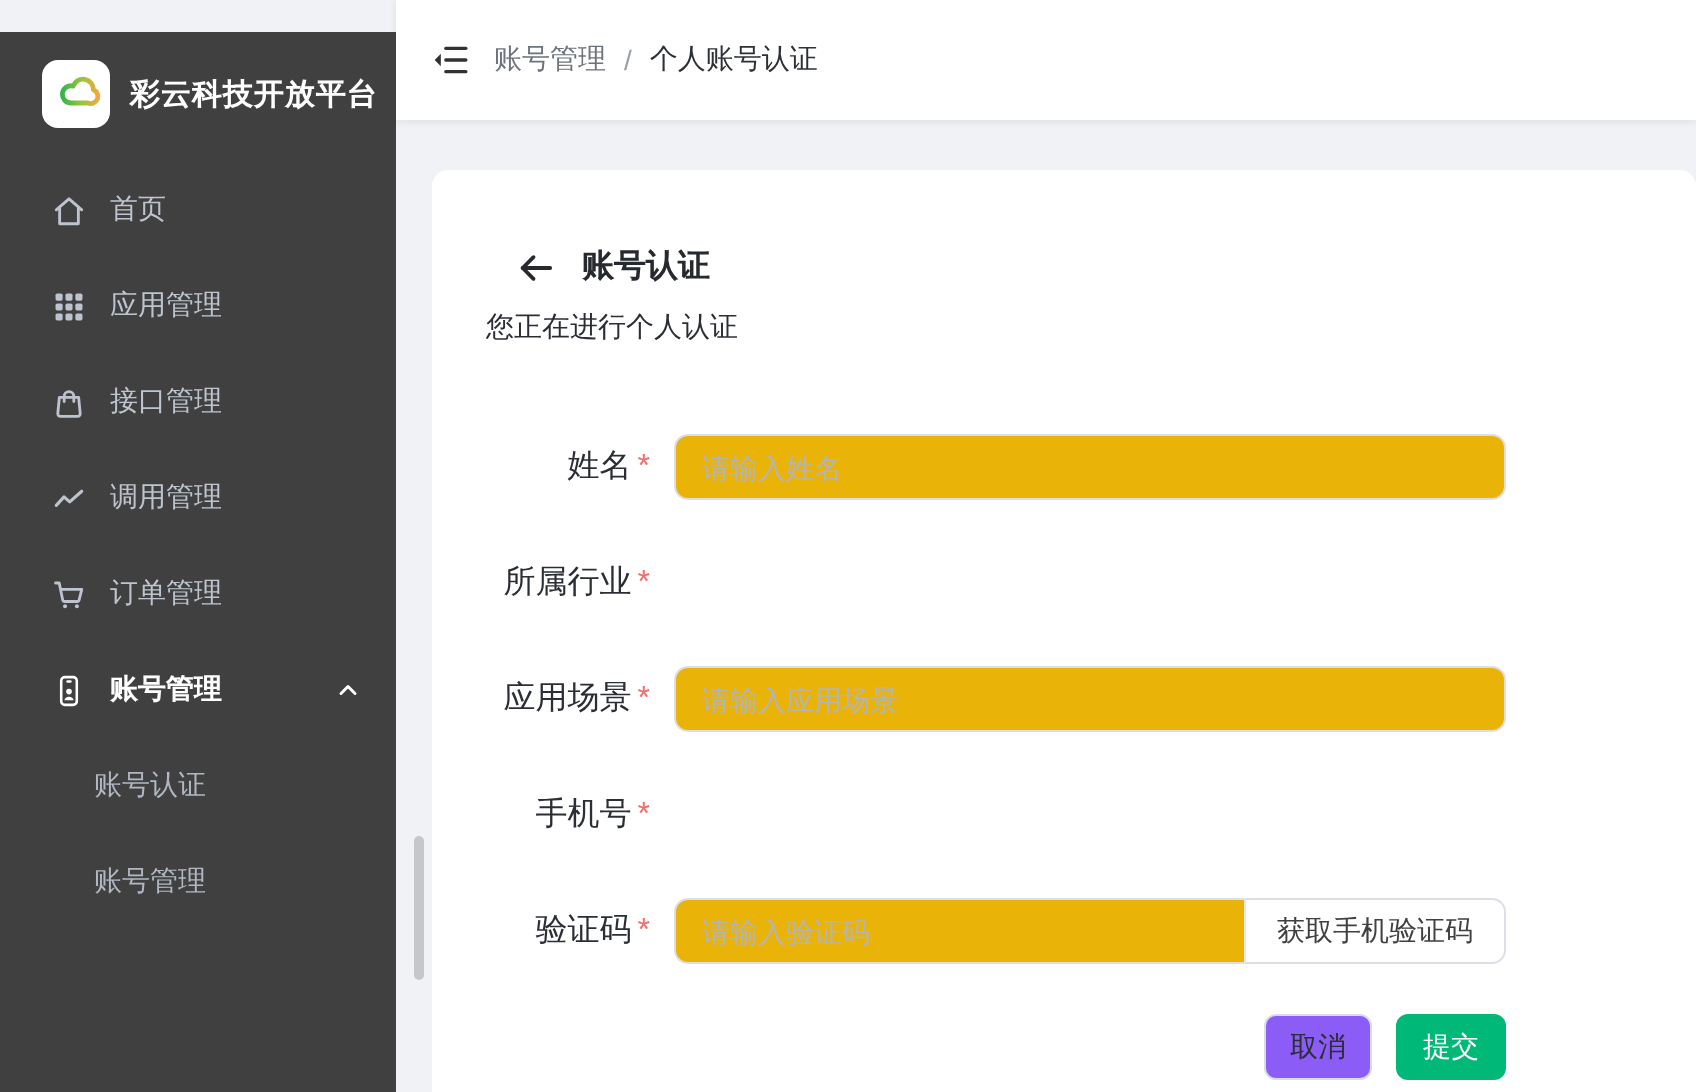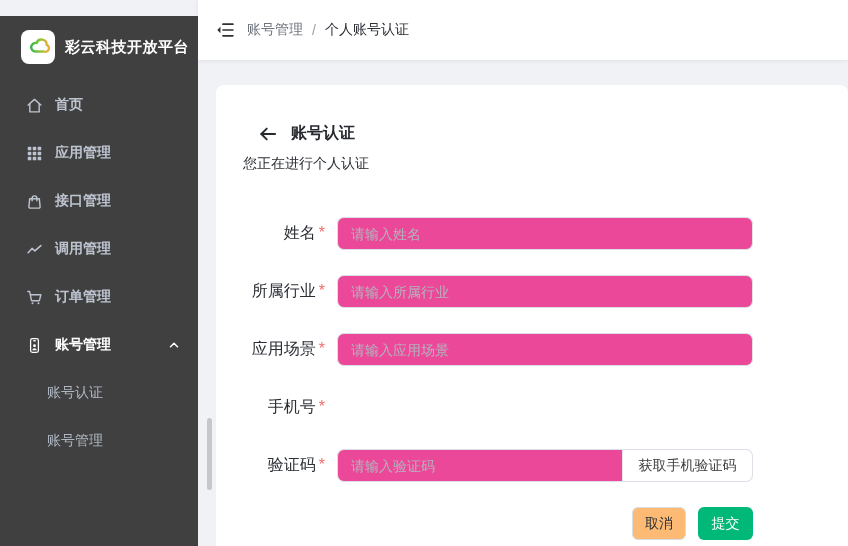--- a/index.html
+++ b/index.html
@@ -18,21 +18,21 @@
   }
   .logo-row { display:flex; align-items:center; padding:14px 0 0 21px; gap:10px; }
   .logo-box {
     width:34px; height:34px; background:#ffffff; border-radius:8px;
     display:flex; align-items:center; justify-content:center; flex:none;
   }
   .logo-title { color:#ffffff; font-weight:bold; font-size:15px; letter-spacing:0.5px; }
   .menu { position:absolute; top:65px; left:0; width:100%; }
   .menu-item {
     height:48px; display:flex; align-items:center;
-    padding:0 18px 0 26px; font-size:14px; color:#bdc4cf; cursor:pointer;font-weight:bold;
+    padding:0 18px 0 26px; font-size:14px; color:#bdc4cf; cursor:pointer;
   }
   .menu-item .mi-icon { width:17px; height:17px; margin-right:12px; display:inline-flex; flex:none; }
   .menu-item.active-parent { color:#ffffff; font-weight:bold; }
   .mi-chevron { margin-left:auto; width:12px; height:12px; display:inline-flex; }
   .submenu-item {
     height:48px; display:flex; align-items:center;
     padding-left:47px; font-size:14px; color:#b0b7c2; cursor:pointer;
   }
 
   
@@ -65,36 +65,36 @@
   
   .form { margin-top:44px; }
   .form-row { display:flex; align-items:center; margin:0 0 25px 27px; height:33px; }
   .form-label {
     width:82px; text-align:right; font-size:16px; color:#2b2f35;
     margin-right:12px; white-space:nowrap; flex:none;
   }
   .req { color:#f56c6c; margin-left:3px; }
   .input {
     width:416px; height:33px; border:1px solid #dcdfe6; border-radius:7px;
-    padding:0 13px; font-size:14px; color:#303133; background:#ec4899; outline:none;
+    padding:0 13px; font-size:14px; color:#303133; background:#eab308; outline:none;
   }
   .input::placeholder { color:#b1b5bd; }
   .code-group { display:flex; width:488px; }
   .code-input { width:285px; border-radius:7px 0 0 7px; border-right:none; }
   .code-append {
     width:131px; height:33px; border:1px solid #dcdfe6; border-left:1px solid #e3e6ea;
     border-radius:0 7px 7px 0; display:flex; align-items:center; justify-content:center;
     font-size:14px; color:#404040; background:#fff; cursor:pointer;
   }
   .actions { display:flex; justify-content:flex-end; gap:12px; width:510px; margin-left:27px; }
   .btn {
     height:33px; border-radius:6px; font-size:14px; cursor:pointer;
     display:flex; align-items:center; justify-content:center; font-family:inherit;
   }
-  .btn-cancel { width:54px; background:#fdba74; border:1px solid #d8dce3; color:#2b2f35; }
+  .btn-cancel { width:54px; background:#8b5cf6; border:1px solid #d8dce3; color:#2b2f35; }
   .btn-submit { width:55px; background:#00b878; border:none; color:#fff; }
 
   svg { display:block; }
 </style>
 </head>
 <body>
 
 <aside class="sidebar">
   <div class="logo-row">
     <div class="logo-box">
@@ -233,21 +233,20 @@
       <label class="form-label">
         <span>姓名</span><span class="req">*</span>
       </label>
       <input class="input" type="text" placeholder="请输入姓名" style="">
     </div>
 
     <div class="form-row">
       <label class="form-label">
         <span>所属行业</span><span class="req">*</span>
       </label>
-      <input class="input" type="text" placeholder="请输入所属行业" style="">
     </div>
 
     <div class="form-row">
       <label class="form-label">
         <span>应用场景</span><span class="req">*</span>
       </label>
       <input class="input" type="text" placeholder="请输入应用场景" style="">
     </div>
 
     <div class="form-row">

